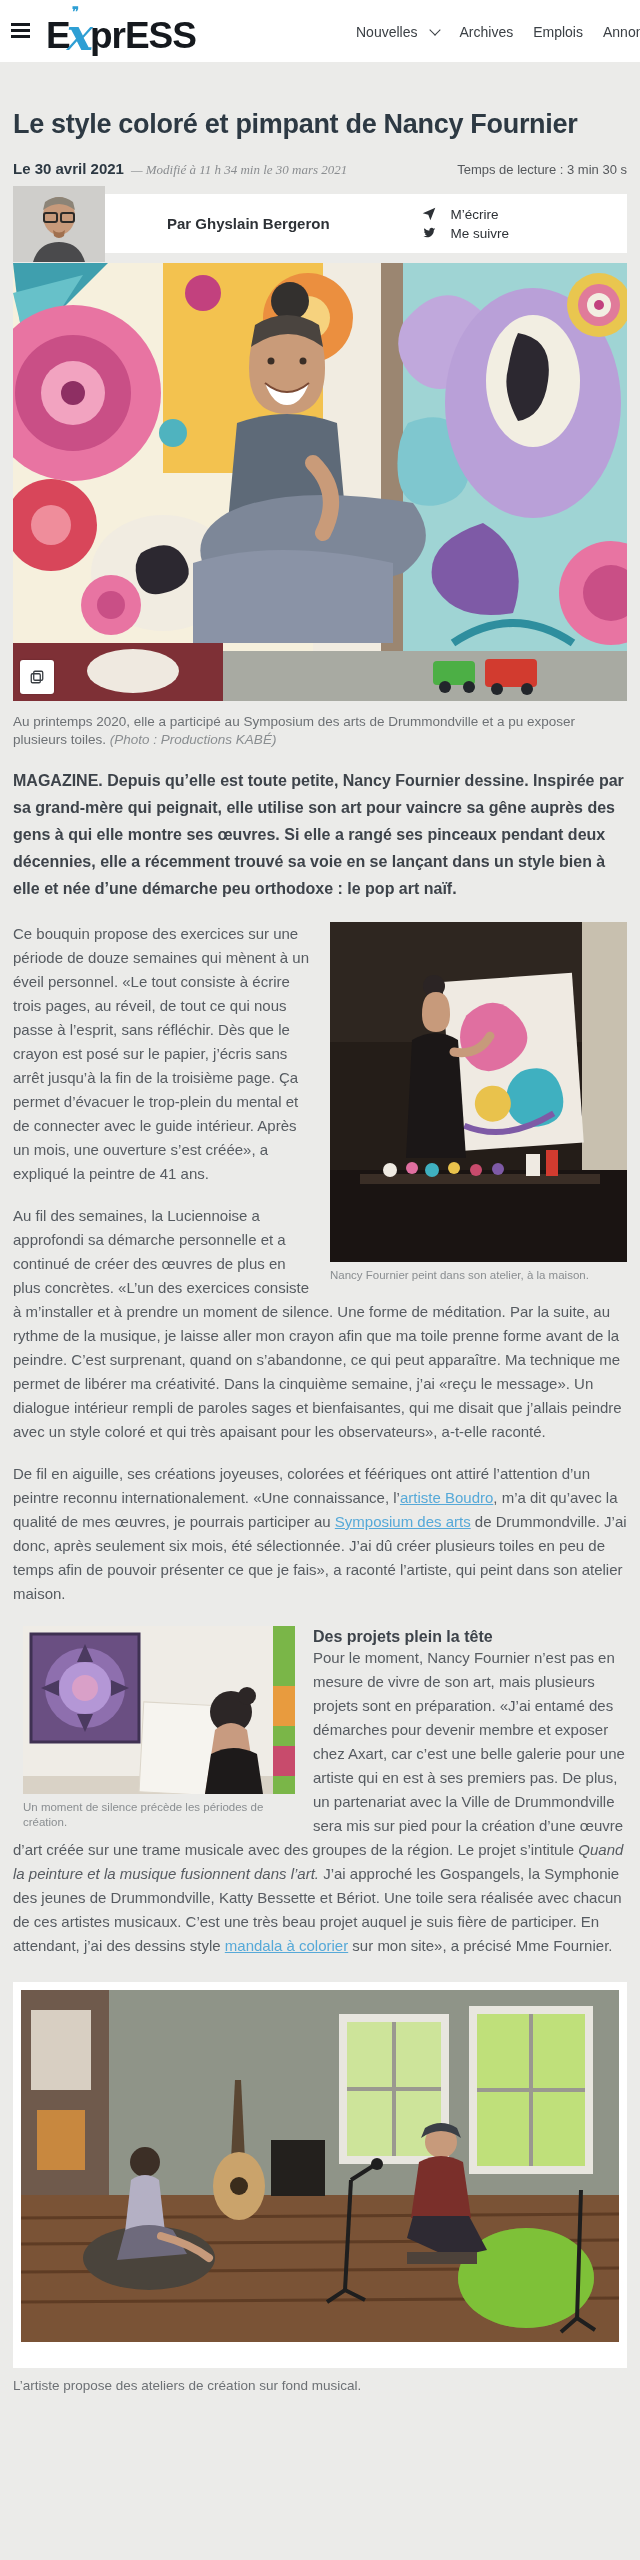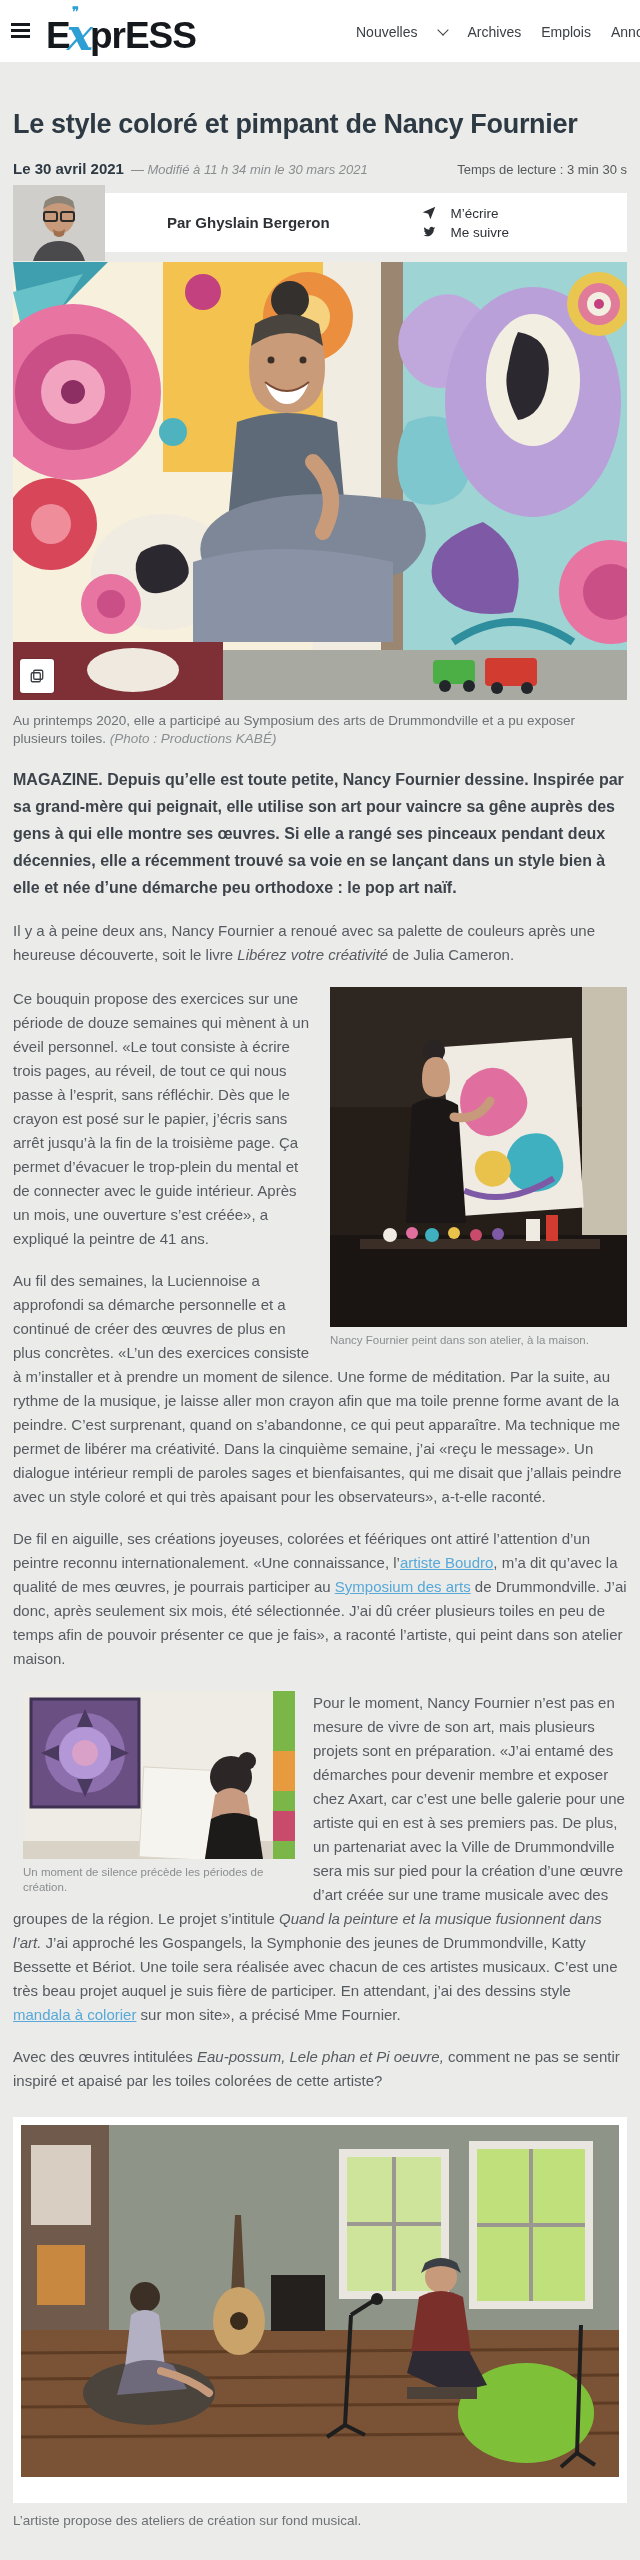--- a/index.html
+++ b/index.html
@@ -8,28 +8,28 @@
   .burger{position:absolute;left:11px;top:23px;width:19px;height:15px;cursor:pointer;}
   .burger span{display:block;height:3px;background:#15191e;margin-bottom:3px;}
   .logo{position:absolute;left:46px;top:4px;height:56px;display:flex;align-items:center;}
   .logo .lp{position:absolute;left:26px;top:0;font-size:13px;font-weight:bold;color:#15191e;}
   .logo .lp i{color:#2e9fd4;font-style:normal;}
   .logo .e,.logo .rest{font-weight:900;font-size:37px;color:#15191e;letter-spacing:-1px;padding-top:8px;}
   .logo .x{font-family:"DejaVu Serif",serif;font-style:italic;font-weight:bold;font-size:44px;
     color:#2e9fd4;margin:0 -3px;padding-top:4px;}
   .nav{position:absolute;left:356px;top:24px;display:flex;gap:20px;white-space:nowrap;
     font-size:14px;color:#3b4045;}
-  .nav-item{display:flex;align-items:center;gap:22px;cursor:pointer;}
+  .nav-item{display:flex;align-items:center;gap:14px;cursor:pointer;}
   .chev{width:7px;height:7px;border-right:1.5px solid #3b4045;border-bottom:1.5px solid #3b4045;
     transform:rotate(45deg);margin-top:-4px;}
   .container{width:614px;margin:0 13px;}
   h1.title{margin:44px 0 0 0;font-size:27px;line-height:36px;color:#2d3943;letter-spacing:-.3px;}
   .meta{margin-top:18px;display:flex;align-items:baseline;font-size:13px;color:#8a8d90;}
   .meta .date{font-weight:bold;font-size:15px;color:#2d3943;margin-right:7px;}
-  .meta .mod{font-style:italic;}
+  .meta .mod{font-style:italic;font-family:Liberation Serif, serif;}
   .meta .rt{margin-left:auto;color:#55585c;}
   .author-card{margin-top:16px;background:#fff;height:59px;display:flex;align-items:center;}
   .avatar{width:92px;height:76px;flex:0 0 92px;}
   .byline{font-weight:bold;font-size:15px;color:#2d3136;margin-left:62px;}
   .author-actions{margin-left:auto;margin-right:118px;font-size:13.5px;color:#2d3136;}
   .author-actions .act{display:flex;align-items:center;gap:14px;margin:4px 0;cursor:pointer;}
   .act svg{width:14px;height:14px;fill:#2d3136;}
   .hero-wrap{position:relative;margin-top:10px;}
   .hero-wrap svg.photo{display:block;}
   .gal-btn{position:absolute;left:7px;bottom:7px;width:34px;height:34px;background:#fff;
@@ -188,21 +188,20 @@
         <rect x="7" y="4" width="11" height="11" rx="1.5"></rect>
         <rect x="4" y="7" width="11" height="11" rx="1.5"></rect>
       </svg>
     </div>
   </div>
 
   <p class="caption"><span>Au printemps 2020, elle a participé au Symposium des arts de Drummondville et a pu exposer plusieurs toiles. </span><em>(Photo : Productions KABÉ)</em></p>
 
   <p class="lead">MAGAZINE. Depuis qu’elle est toute petite, Nancy Fournier dessine. Inspirée par sa grand-mère qui peignait, elle utilise son art pour vaincre sa gêne auprès des gens à qui elle montre ses œuvres. Si elle a rangé ses pinceaux pendant deux décennies, elle a récemment trouvé sa voie en se lançant dans un style bien à elle et née d’une démarche peu orthodoxe : le pop art naïf.</p>
 
-  <p class="body"><span>Il y a à peine deux ans, Nancy Fournier a renoué avec sa palette de couleurs après une heureuse découverte, soit le livre </span><i>Libérez votre créativité</i><span> de Julia Cameron.</span></p>
 
   <div class="sec">
     <figure class="fig-right">
       <svg class="photo" viewBox="0 0 297 340" width="297" height="340" preserveAspectRatio="none">
         <rect width="297" height="340" fill="#241d18"></rect>
         <rect x="0" y="0" width="297" height="120" fill="#2e2620"></rect>
         <rect x="252" y="0" width="45" height="250" fill="#cfc9b8"></rect>
         <rect x="252" y="0" width="45" height="250" fill="#bdb5a2" opacity=".4"></rect>
         <rect x="0" y="290" width="130" height="50" fill="#8a6b4f"></rect>
         <g transform="rotate(-4 185 140)">
@@ -251,24 +250,24 @@
         <g transform="rotate(3 160 130)">
             <rect x="118" y="78" width="86" height="90" fill="#f6f4ef" stroke="#dcd6ca"></rect>
           </g>
         <circle cx="208" cy="86" r="21" fill="#2c2626"></circle>
         <circle cx="224" cy="70" r="9" fill="#2c2626"></circle>
         <path d="M192 104 q16 -14 32 0 l10 64 l-52 0 z" fill="#c89b80"></path>
         <path d="M188 128 q22 -12 46 0 l6 40 l-58 0 z" fill="#1d1a1a"></path>
       </svg>
       <figcaption>Un moment de silence précède les périodes de création.</figcaption>
     </figure>
+    <h2 class="subhead">Des projets plein la tête</h2>
     <p class="body after-head"><span>Pour le moment, Nancy Fournier n’est pas en mesure de vivre de son art, mais plusieurs projets sont en préparation. «J’ai entamé des démarches pour devenir membre et exposer chez Axart, car c’est une belle galerie pour une artiste qui en est à ses premiers pas. De plus, un partenariat avec la Ville de Drummondville sera mis sur pied pour la création d’une œuvre d’art créée sur une trame musicale avec des groupes de la région. Le projet s’intitule </span><i>Quand la peinture et la musique fusionnent dans l’art.</i><span> J’ai approché les Gospangels, la Symphonie des jeunes de Drummondville, Katty Bessette et Bériot. Une toile sera réalisée avec chacun de ces artistes musicaux. C’est une très beau projet auquel je suis fière de participer. En attendant, j’ai des dessins style </span><a class="lnk">mandala à colorier</a><span> sur mon site», a précisé Mme Fournier.</span></p>
   </div>
 
-  <p class="body"><span>Avec des œuvres intitulées </span><i>Eau-possum, Lele phan et Pi oeuvre,</i><span> comment ne pas se sentir inspiré et apaisé par les toiles colorées de cette artiste?</span></p>
 
   <div class="bottom-card">
     <svg class="photo" viewBox="0 0 598 352" width="598" height="352" preserveAspectRatio="none">
       <rect width="598" height="352" fill="#8f9488"></rect>
       <rect x="0" y="0" width="88" height="240" fill="#6f5a4c"></rect>
       <rect x="10" y="20" width="60" height="80" fill="#d8cfc2"></rect>
       <rect x="16" y="120" width="48" height="60" fill="#c8883f"></rect>
       <rect x="318" y="24" width="110" height="150" fill="#e8e6df"></rect>
       <rect x="326" y="32" width="94" height="134" fill="#cde49a"></rect>
       <line x1="373" y1="32" x2="373" y2="166" stroke="#9a9890" stroke-width="4"></line>

